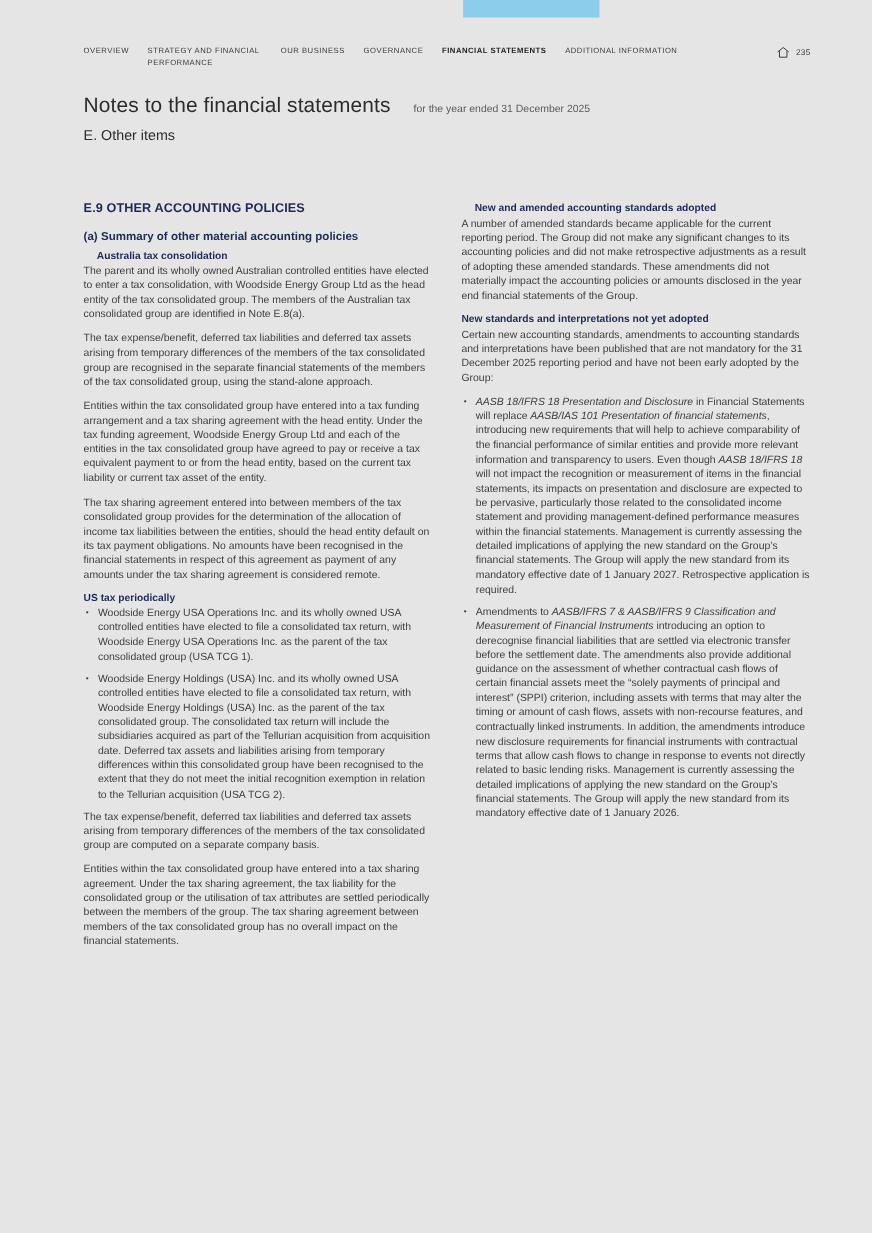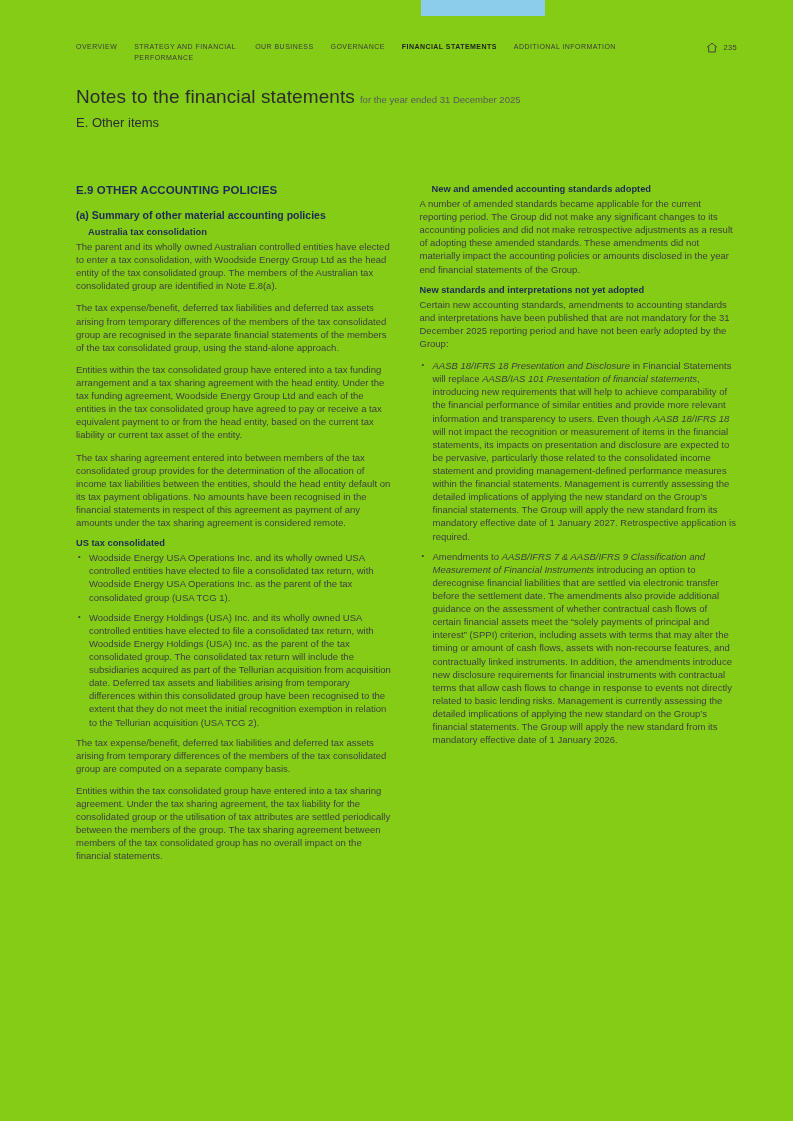--- a/index.html
+++ b/index.html
@@ -1,36 +1,36 @@
 <!DOCTYPE html>
 <html><head>
 <meta charset="utf-8">
 <style>
   * { margin:0; padding:0; box-sizing:border-box; }
   html,body { background:#ffffff; }
   body { font-family:"Liberation Sans", sans-serif; -webkit-font-smoothing:antialiased; }
 
-  .page { position:relative; width:793px; height:1121px; background:#84cc16; margin:0 auto; overflow:hidden; }
+  .page { position:relative; width:793px; height:1121px; background:#e5e5e5; margin:0 auto; overflow:hidden; }
 
   
   .section-tab { position:absolute; left:421px; top:0; width:124px; height:16px; background:#8BCDEB; }
 
   
   .topnav { position:absolute; left:76px; top:42px; right:56px; display:flex; align-items:flex-start; gap:17px;
             font-size:7px; letter-spacing:0.45px; color:#3b3b3b; }
   .nav-item { text-decoration:none; color:inherit; line-height:1.55; white-space:nowrap; cursor:pointer; }
   .nav-item.nav-wrap { max-width:104px; white-space:normal; }
   .nav-item.active { font-weight:bold; color:#1f1f1f; }
   .nav-right { margin-left:auto; display:flex; align-items:center; gap:6px; }
   .home { display:inline-flex; align-items:center; cursor:pointer; }
   .pagenum { font-size:7.5px; color:#3b3b3b; letter-spacing:0.3px; }
 
   
   .doc-header { position:absolute; left:76px; top:86px; }
-  .title-row { display:flex; align-items:baseline; gap:5px; }
+  .title-row { display:flex; align-items:baseline; gap:21px; }
   .title-row h1 { font-size:19px; font-weight:400; color:#2c2c2c; letter-spacing:0.1px; }
   .title-sub { font-size:9.5px; color:#595959; }
   .section-title { font-size:13px; color:#2c2c2c; margin-top:7px; }
 
   
   .content { position:absolute; left:76px; top:184px; width:660px; display:flex; gap:27px; }
   .col { flex:1; min-width:0; }
 
   .h-major { font-size:11.5px; font-weight:bold; color:#1E2A56; margin-bottom:13px; letter-spacing:0.1px; }
   .h-sub   { font-size:10.5px; font-weight:bold; color:#1E2A56; margin-bottom:6px; }
@@ -82,21 +82,21 @@
     <section class="col">
       <h2 class="h-major">E.9 OTHER ACCOUNTING POLICIES</h2>
       <h3 class="h-sub">(a) Summary of other material accounting policies</h3>
 
       <h4 class="h-minor first">Australia tax consolidation</h4>
       <p>The parent and its wholly owned Australian controlled entities have elected to enter a tax consolidation, with Woodside Energy Group Ltd as the head entity of the tax consolidated group. The members of the Australian tax consolidated group are identified in Note E.8(a).</p>
       <p>The tax expense/benefit, deferred tax liabilities and deferred tax assets arising from temporary differences of the members of the tax consolidated group are recognised in the separate financial statements of the members of the tax consolidated group, using the stand-alone approach.</p>
       <p>Entities within the tax consolidated group have entered into a tax funding arrangement and a tax sharing agreement with the head entity. Under the tax funding agreement, Woodside Energy Group Ltd and each of the entities in the tax consolidated group have agreed to pay or receive a tax equivalent payment to or from the head entity, based on the current tax liability or current tax asset of the entity.</p>
       <p>The tax sharing agreement entered into between members of the tax consolidated group provides for the determination of the allocation of income tax liabilities between the entities, should the head entity default on its tax payment obligations. No amounts have been recognised in the financial statements in respect of this agreement as payment of any amounts under the tax sharing agreement is considered remote.</p>
 
-      <h4 class="h-minor">US tax consolidated</h4>
+      <h4 class="h-minor">US tax periodically</h4>
       <ul class="bullets">
         <li>
             <p>Woodside Energy USA Operations Inc. and its wholly owned USA controlled entities have elected to file a consolidated tax return, with Woodside Energy USA Operations Inc. as the parent of the tax consolidated group (USA TCG 1).</p>
           </li>
         <li>
             <p>Woodside Energy Holdings (USA) Inc. and its wholly owned USA controlled entities have elected to file a consolidated tax return, with Woodside Energy Holdings (USA) Inc. as the parent of the tax consolidated group. The consolidated tax return will include the subsidiaries acquired as part of the Tellurian acquisition from acquisition date. Deferred tax assets and liabilities arising from temporary differences within this consolidated group have been recognised to the extent that they do not meet the initial recognition exemption in relation to the Tellurian acquisition (USA TCG 2).</p>
           </li>
       </ul>
       <p>The tax expense/benefit, deferred tax liabilities and deferred tax assets arising from temporary differences of the members of the tax consolidated group are computed on a separate company basis.</p>
       <p>Entities within the tax consolidated group have entered into a tax sharing agreement. Under the tax sharing agreement, the tax liability for the consolidated group or the utilisation of tax attributes are settled periodically between the members of the group. The tax sharing agreement between members of the tax consolidated group has no overall impact on the financial statements.</p>

